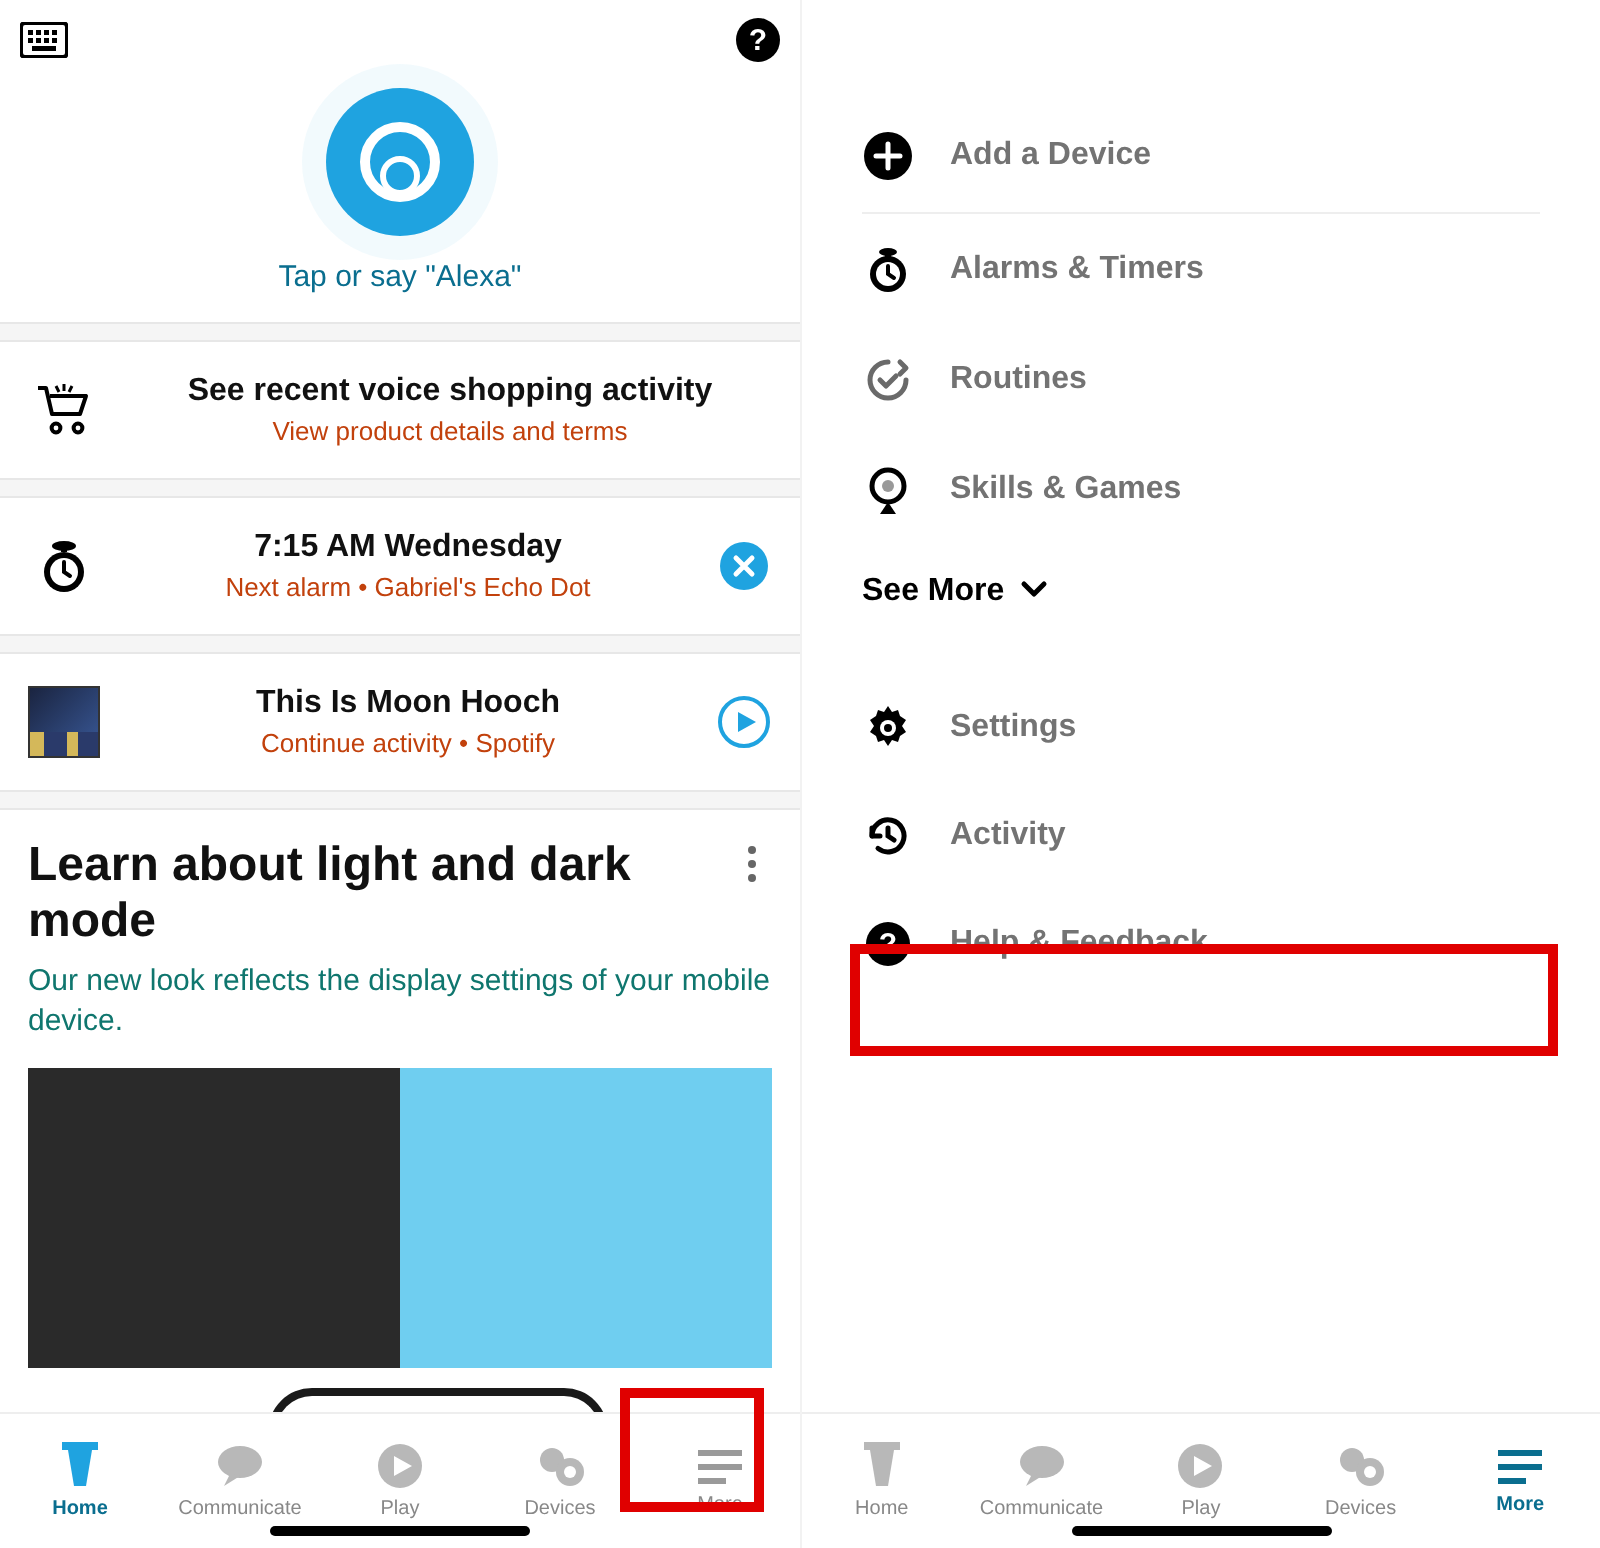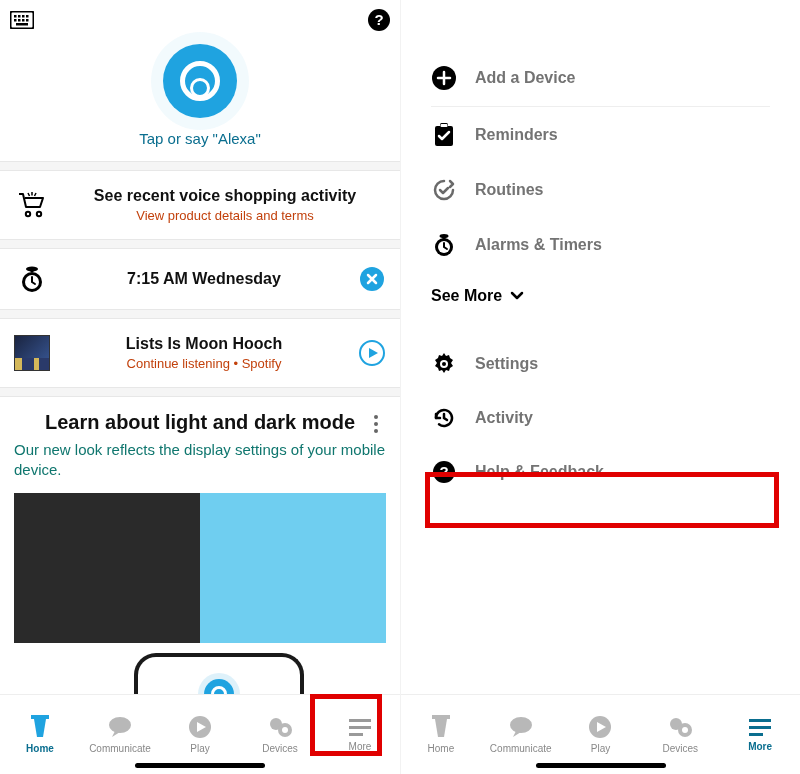--- a/index.html
+++ b/index.html
@@ -32,38 +32,38 @@
 
   .row { display:flex; align-items:center; padding:16px 14px; gap:14px;text-align:center; }
   .row .icon { width:36px; display:flex; justify-content:center; }
   .row .txt { flex:1; }
   .row .title { font-size:16px; font-weight:700; color:#111; }
   .row .sub { font-size:13px; color:#c2410c; margin-top:3px; }
   .row .action { width:28px; display:flex; justify-content:center; }
 
   .learn-block { padding:14px 14px 0 14px; }
   .learn-head { display:flex; align-items:flex-start; }
-  .learn-title { font-size:20px; font-weight:700; color:#111; flex:1;margin-left:31px; }
+  .learn-title { font-size:24px; font-weight:700; color:#111; flex:1; }
   .dots { width:20px; display:flex; flex-direction:column; align-items:center; gap:3px; padding-top:4px;}
   .dots span{width:4px;height:4px;border-radius:50%;background:#666;}
   .learn-sub { font-size:15px; color:#0f766e; margin-top:6px; line-height:1.35; }
   .learn-img { margin-top:12px; height:150px; display:flex; overflow:hidden; }
   .learn-img .dark { flex:1; background:#2a2a2a; }
   .learn-img .light { flex:1; background:#6fcef0; }
   .phone { position:absolute; left:120px; width:170px; height:175px; background:#fff; border:4px solid #1a1a1a; border-bottom:none; border-radius:22px 22px 0 0; margin-top:0; transform:translateY(10px);}
   .phone .mini-alexa{width:30px;height:30px;border-radius:50%;background:#1fa3e0;margin:22px auto 10px;box-shadow:0 0 0 6px rgba(31,163,224,0.15);position:relative;}
   .phone .mini-alexa::after{content:"";position:absolute;inset:7px;border:3px solid #fff;border-radius:50%;}
   .phone .mini-row{display:flex;align-items:center;gap:8px;padding:6px 14px;}
   .phone .mini-row .c{width:16px;height:16px;border-radius:50%;background:#2a2a2a;}
   .phone .mini-row .l1{height:4px;background:#2a2a2a;flex:1;border-radius:2px;}
   .phone .mini-row .l2{height:4px;background:#cfcfcf;width:36px;border-radius:2px;}
   .phone .mini-row .d{width:8px;height:8px;border-radius:50%;background:#1fa3e0;}
   .learn-img-wrap{position:relative;}
 
-  .tabbar { position:absolute; bottom:0; left:0; right:0; height:80px; background:#fff; display:flex; border-top:1px solid #eee; }
+  .tabbar { position:absolute; bottom:0; left:0; right:0; height:68px; background:#fff; display:flex; border-top:1px solid #eee; }
   .tab { flex:1; display:flex; flex-direction:column; align-items:center; justify-content:center; gap:4px; font-size:10px; color:#888; }
   .tab.active { color:#0a6e8f; font-weight:600;}
   .tab svg { display:block; }
   .home-indicator{position:absolute;bottom:6px;left:50%;transform:translateX(-50%);width:130px;height:5px;background:#000;border-radius:3px;}
 
   .red-box { position:absolute; border:5px solid #e00000; pointer-events:none; }
 
   
   .menu { padding-top:50px; }
   .menu-item { display:flex; align-items:center; gap:18px; padding:16px 30px; font-size:16px; font-weight:600; color:#737373; }
@@ -132,38 +132,39 @@
       <svg width="30" height="28" viewBox="0 0 30 28">
           <ellipse cx="15" cy="4" rx="6" ry="2.5" fill="#000"></ellipse>
           <rect x="13.5" y="4" width="3" height="3" fill="#000"></rect>
           <circle cx="15" cy="17" r="10" fill="#000"></circle>
           <circle cx="15" cy="17" r="7" fill="#fff"></circle>
           <path d="M15 12v5l3 2" stroke="#000" stroke-width="2" fill="none" stroke-linecap="round"></path>
         </svg>
     </div>
     <div class="txt">
       <div class="title">7:15 AM Wednesday</div>
+      <div class="sub">Next alarm • Gabriel's Echo Dot</div>
     </div>
     <div class="action">
       <svg width="24" height="24" viewBox="0 0 24 24">
           <circle cx="12" cy="12" r="12" fill="#1fa3e0"></circle>
           <path d="M8 8l8 8M16 8l-8 8" stroke="#fff" stroke-width="2.5" stroke-linecap="round"></path>
         </svg>
     </div>
   </div>
 
   <div class="divider-thick"></div>
 
   <div class="row">
     <div class="icon">
         <div class="album-art"></div>
       </div>
     <div class="txt">
-      <div class="title">Lists Is Moon Hooch</div>
-      <div class="sub">Continue listening • Spotify</div>
+      <div class="title">This Is Moon Hooch</div>
+      <div class="sub">Continue activity • Spotify</div>
     </div>
     <div class="action">
       <svg width="26" height="26" viewBox="0 0 26 26">
           <circle cx="13" cy="13" r="12" fill="none" stroke="#1fa3e0" stroke-width="2"></circle>
           <path d="M10 8l9 5-9 5z" fill="#1fa3e0"></path>
         </svg>
     </div>
   </div>
 
   <div class="divider-thick"></div>
@@ -256,51 +257,50 @@
           <svg width="24" height="24" viewBox="0 0 24 24">
             <circle cx="12" cy="12" r="12" fill="#000"></circle>
             <path d="M12 6v12M6 12h12" stroke="#fff" stroke-width="2.5" stroke-linecap="round"></path>
           </svg>
         </span>
       <span>Add a Device</span>
     </div>
     <div class="menu-sep"></div>
     <div class="menu-item">
       <span class="mi-icon">
-          <svg width="20" height="24" viewBox="0 0 20 24">
-            <rect x="1" y="3" width="18" height="20" rx="2" fill="#000"></rect>
-            <rect x="6" y="0" width="8" height="5" rx="1.5" fill="#000"></rect>
-            <rect x="6.5" y="1" width="7" height="3" rx="1" fill="#fff"></rect>
-            <path d="M5 13l3 3 7-7" stroke="#fff" stroke-width="2.5" fill="none" stroke-linecap="round" stroke-linejoin="round"></path>
-          </svg>
-        </span>
-      <span>Reminders</span>
-    </div>
-    <div class="menu-item">
-      <span class="mi-icon">
-          <svg width="22" height="22" viewBox="0 0 22 22">
-            <path d="M11 2a9 9 0 1 0 9 9" fill="none" stroke="#6a6a6a" stroke-width="2.5" stroke-linecap="round"></path>
-            <path d="M17 2l3 3-3 3" fill="none" stroke="#6a6a6a" stroke-width="2.5" stroke-linecap="round" stroke-linejoin="round"></path>
-            <path d="M7 11l3 3 5-5" stroke="#6a6a6a" stroke-width="2.5" fill="none" stroke-linecap="round" stroke-linejoin="round"></path>
-          </svg>
-        </span>
-      <span>Routines</span>
-    </div>
-    <div class="menu-item">
-      <span class="mi-icon">
           <svg width="22" height="24" viewBox="0 0 22 24">
             <ellipse cx="11" cy="3" rx="4.5" ry="2" fill="#000"></ellipse>
             <rect x="9.5" y="3" width="3" height="3" fill="#000"></rect>
             <circle cx="11" cy="14" r="9" fill="#000"></circle>
             <circle cx="11" cy="14" r="6" fill="#fff"></circle>
             <path d="M11 10v4l3 2" stroke="#000" stroke-width="2" fill="none" stroke-linecap="round"></path>
           </svg>
         </span>
       <span>Alarms &amp; Timers</span>
     </div>
+    <div class="menu-item">
+      <span class="mi-icon">
+          <svg width="22" height="22" viewBox="0 0 22 22">
+            <path d="M11 2a9 9 0 1 0 9 9" fill="none" stroke="#6a6a6a" stroke-width="2.5" stroke-linecap="round"></path>
+            <path d="M17 2l3 3-3 3" fill="none" stroke="#6a6a6a" stroke-width="2.5" stroke-linecap="round" stroke-linejoin="round"></path>
+            <path d="M7 11l3 3 5-5" stroke="#6a6a6a" stroke-width="2.5" fill="none" stroke-linecap="round" stroke-linejoin="round"></path>
+          </svg>
+        </span>
+      <span>Routines</span>
+    </div>
+    <div class="menu-item">
+      <span class="mi-icon">
+          <svg width="22" height="24" viewBox="0 0 22 24">
+            <circle cx="11" cy="10" r="8" fill="none" stroke="#000" stroke-width="2.5"></circle>
+            <circle cx="11" cy="10" r="3" fill="#999"></circle>
+            <path d="M11 18l-4 6h8z" fill="#000"></path>
+          </svg>
+        </span>
+      <span>Skills &amp; Games</span>
+    </div>
     <div class="see-more">
       <span>See More</span>
       <span><svg width="14" height="10" viewBox="0 0 14 10">
             <path d="M2 2l5 5 5-5" fill="none" stroke="#000" stroke-width="2.5" stroke-linecap="round" stroke-linejoin="round"></path>
           </svg></span>
     </div>
 
     <div style="height:18px"></div>
 
     <div class="menu-item">

